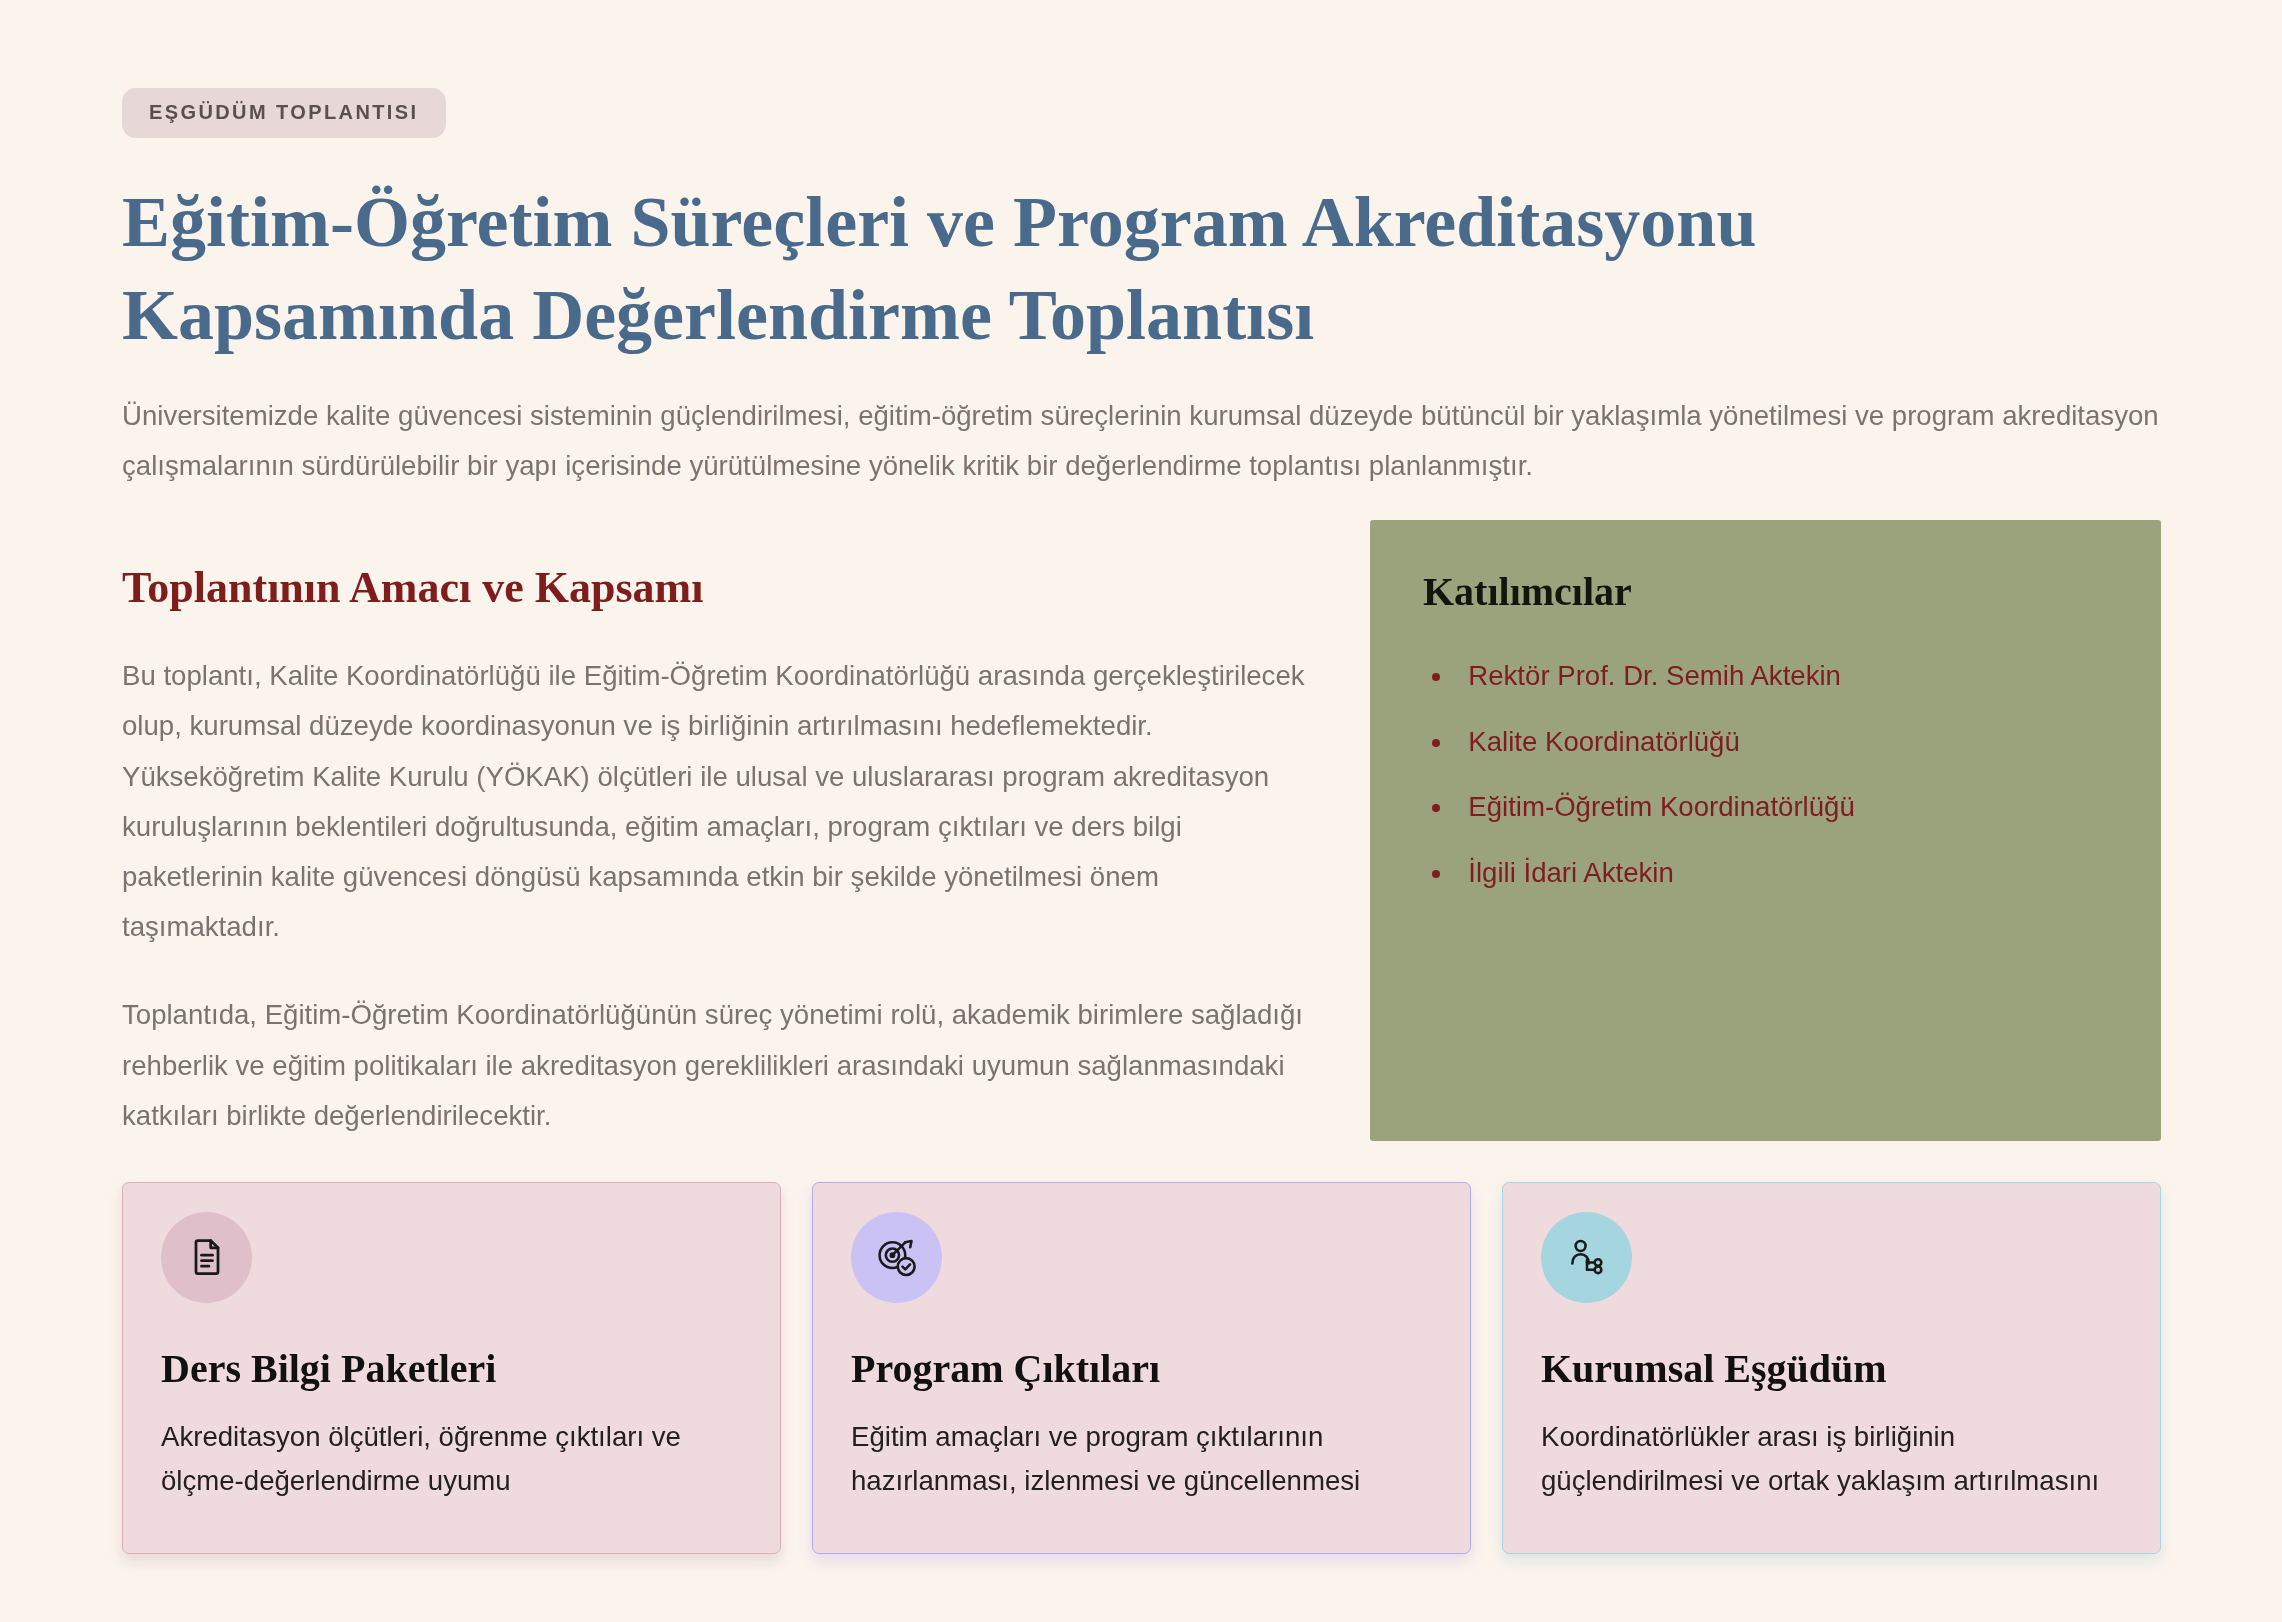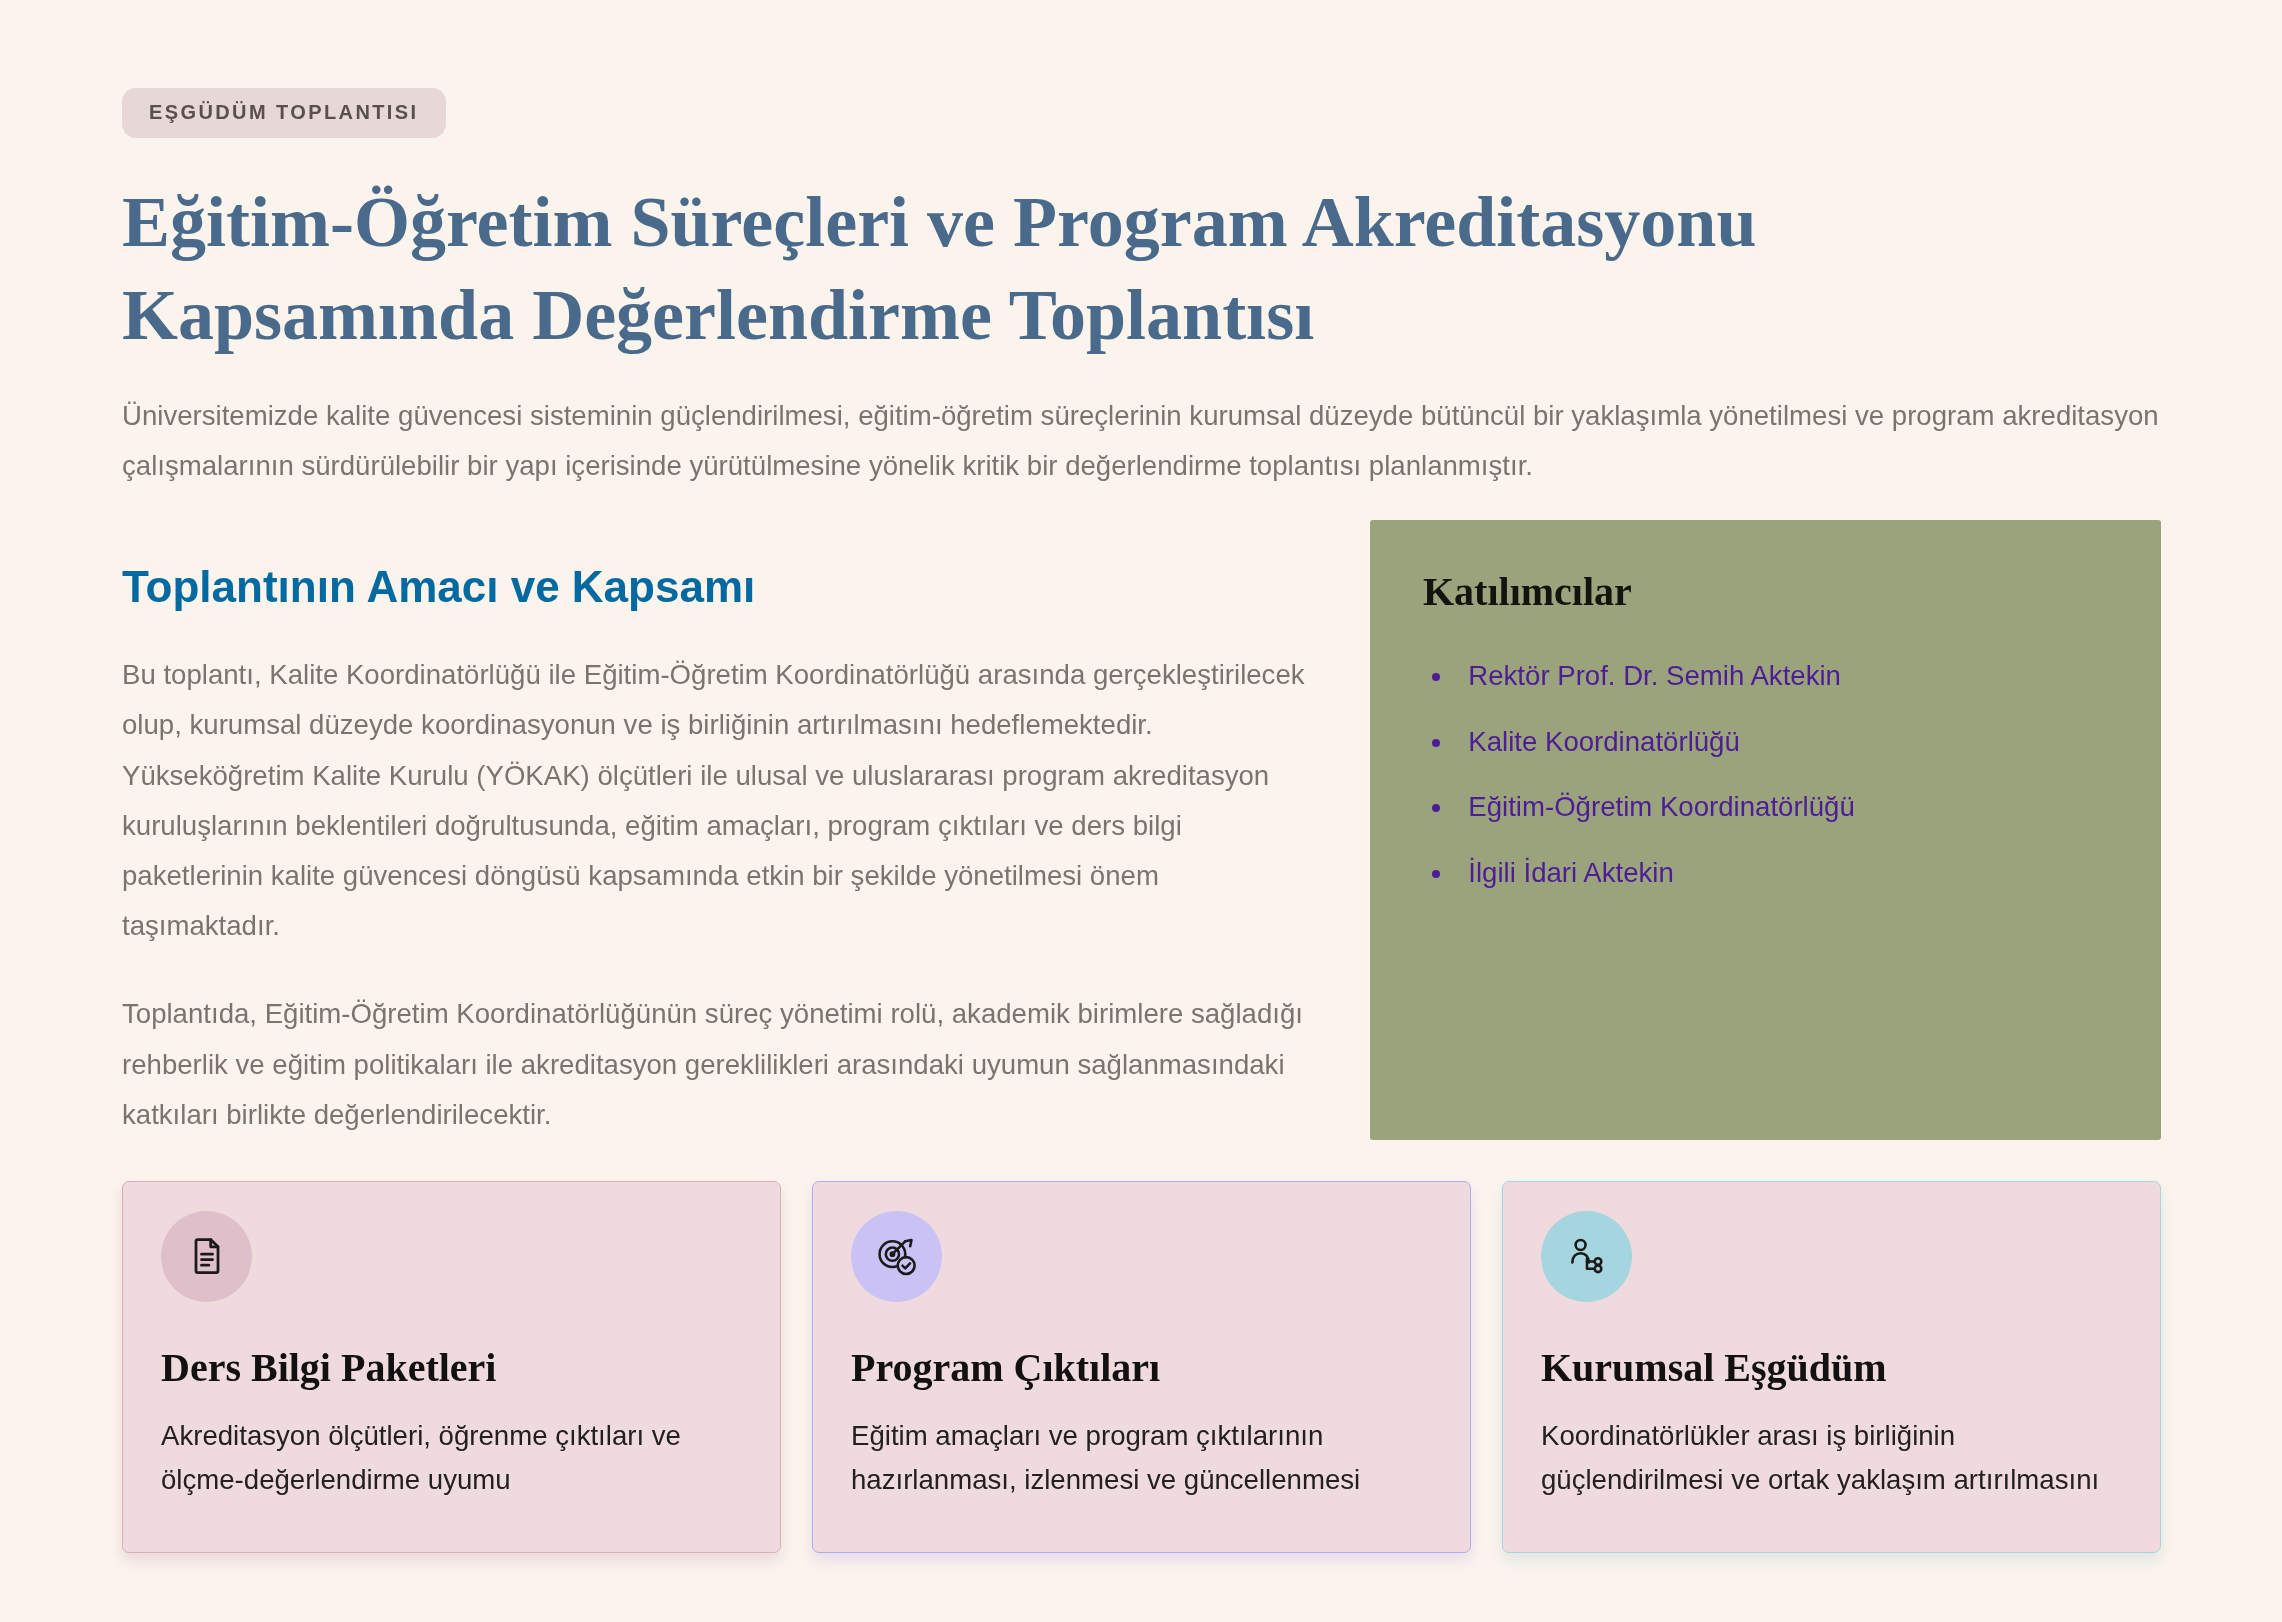--- a/index.html
+++ b/index.html
@@ -51,24 +51,24 @@
   .columns {
     margin-top: 30px;
     display: flex;
     gap: 55px;
     align-items: stretch;
   }
   .col-left { flex: 1 1 auto; max-width: 1200px; }
 
   h2.section-heading {
     margin-top: 42px;
-    font-family: Liberation Sans, sans-serif;
+    font-family: Liberation Serif, serif;
     font-weight: 700;
     font-size: 44px;
-    color: #0369a1;
+    color: #7f1d1d;
   }
   .col-left p {
     margin-top: 38px;
     font-size: 27.6px;
     line-height: 1.82;
     color: #7d7270;
   }
 
   
   .participants {
@@ -85,21 +85,21 @@
     font-size: 40px;
     color: #14140f;
   }
   .participants ul {
     margin-top: 42px;
     padding-left: 32px;
     list-style: disc outside;
   }
   .participants li {
     font-size: 27.6px;
-    color: #4c1d95;
+    color: #7f1d1d;
     margin-bottom: 27px;
     line-height: 1.4;
     padding-left: 13.3px;
   }
 
   
   .cards {
     margin-top: 41px;
     display: grid;
     grid-template-columns: repeat(3, 1fr);

